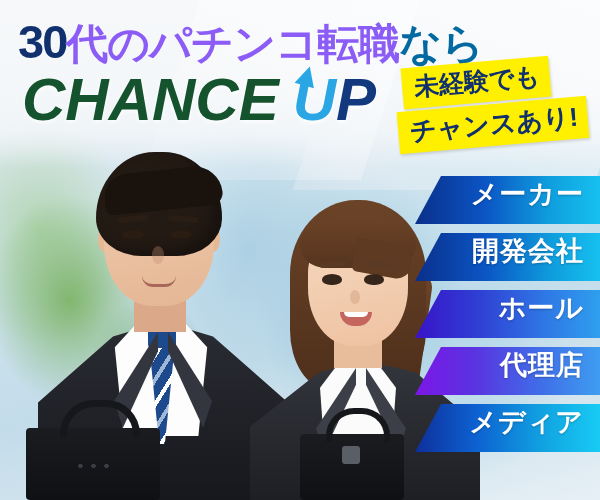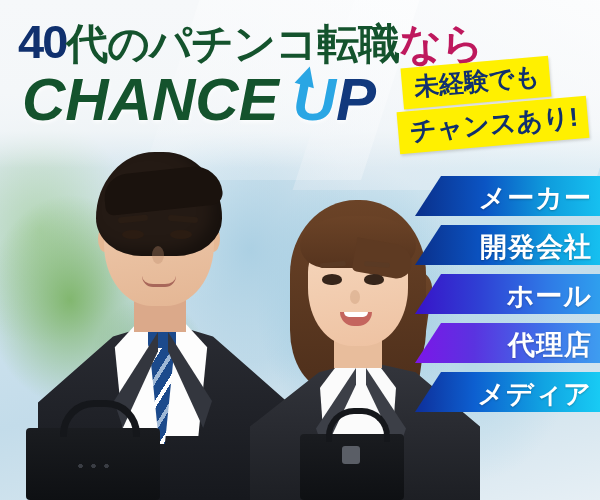--- a/index.html
+++ b/index.html
@@ -147,23 +147,23 @@
   #bag-right{left:300px;bottom:0;width:104px;height:66px;}
   #bag-right:before{content:"";position:absolute;left:26px;top:-26px;width:52px;height:28px;border:6px solid #15171b;border-bottom:none;border-radius:28px 28px 0 0;}
   #bag-right .clasp{position:absolute;left:42px;top:12px;width:18px;height:18px;background:#5a5e66;border-radius:3px;}
 
   
   .headline{
     position:absolute;left:18px;top:18px;
     font-size:42px;font-weight:700;letter-spacing:-1px;line-height:1;
     white-space:nowrap;
   }
-  .hl-navy{color:#14532d;}
+  .hl-navy{color:#8b5cf6;}
   .hl-num{color:#10306e;font-size:47px;letter-spacing:-2px;}
-  .hl-blue{color:#be185d;font-family:Liberation Mono, monospace;}
+  .hl-blue{color:#0369a1;font-family:Liberation Mono, monospace;}
 
   .chance{
     position:absolute;left:22px;top:70px;
     font-size:60px;font-weight:700;font-style:italic;line-height:1;
     letter-spacing:0px;white-space:nowrap;
     text-shadow:0 2px 4px rgba(255,255,255,.85);
   }
   .ch-navy{color:#14532d;}
   .ch-up{color:#12397d;margin-left:14px;text-align:right;}
   .up-u{position:relative;color:#2aa6e4;display:inline-block;}
@@ -181,23 +181,23 @@
     padding:7px 10px 9px 12px;white-space:nowrap;
     transform:rotate(-5deg);
     box-shadow:1px 2px 3px rgba(0,0,0,.15);
   }
   #badge-1{left:4px;top:4px;}
   #badge-2{left:0px;top:46px;font-size:26px;}
 
   
   .cats{position:absolute;right:0;top:176px;width:185px;}
   .cat{
-    position:relative;height:40px;margin-bottom:9px;
-    display:flex;align-items:flex-end;justify-content:flex-end;
-    padding-right:8px;box-sizing:border-box;
+    position:relative;height:48px;margin-bottom:9px;
+    display:flex;align-items:flex-start;justify-content:flex-end;
+    padding-right:16px;box-sizing:border-box;
     clip-path:polygon(26px 0,100% 0,100% 100%,0 100%);
     box-shadow:0 1px 3px rgba(0,0,0,.25);
   }
   .cat span{
     color:#ffffff;font-size:27px;font-weight:700;letter-spacing:1px;
     text-shadow:0 1px 2px rgba(0,0,0,.25);white-space:nowrap;
   }
   #cat-0{background:linear-gradient(90deg,#0a2f8a 0%,#0b55c4 38%,#0f9ddd 72%,#16c0f0 100%);}
   #cat-1{background:linear-gradient(90deg,#3813c8 0%,#2f3fd4 34%,#2f7ae6 72%,#2f9fee 100%);}
   #cat-2{background:linear-gradient(90deg,#0a2f8a 0%,#0b55c4 38%,#0f9ddd 74%,#16c0f0 100%);}
@@ -264,21 +264,21 @@
   </div>
 
   <div class="bag" id="bag-left">
     <div class="dots"></div>
   </div>
   <div class="bag" id="bag-right">
     <div class="clasp"></div>
   </div>
 
   <div class="headline">
-    <span class="hl-num">40</span><span class="hl-navy">代のパチンコ転職</span><span class="hl-blue">なら</span>
+    <span class="hl-num">30</span><span class="hl-navy">代のパチンコ転職</span><span class="hl-blue">なら</span>
   </div>
 
   <div class="chance">
     <span class="ch-navy">CHANCE</span><span class="ch-up"><span class="up-u"><span class="up-arrow"></span><span>U</span></span><span>P</span></span>
   </div>
 
   <div class="badge-wrap">
     <div class="badge" id="badge-1">未経験でも</div>
     <div class="badge" id="badge-2">チャンスあり!</div>
   </div>

